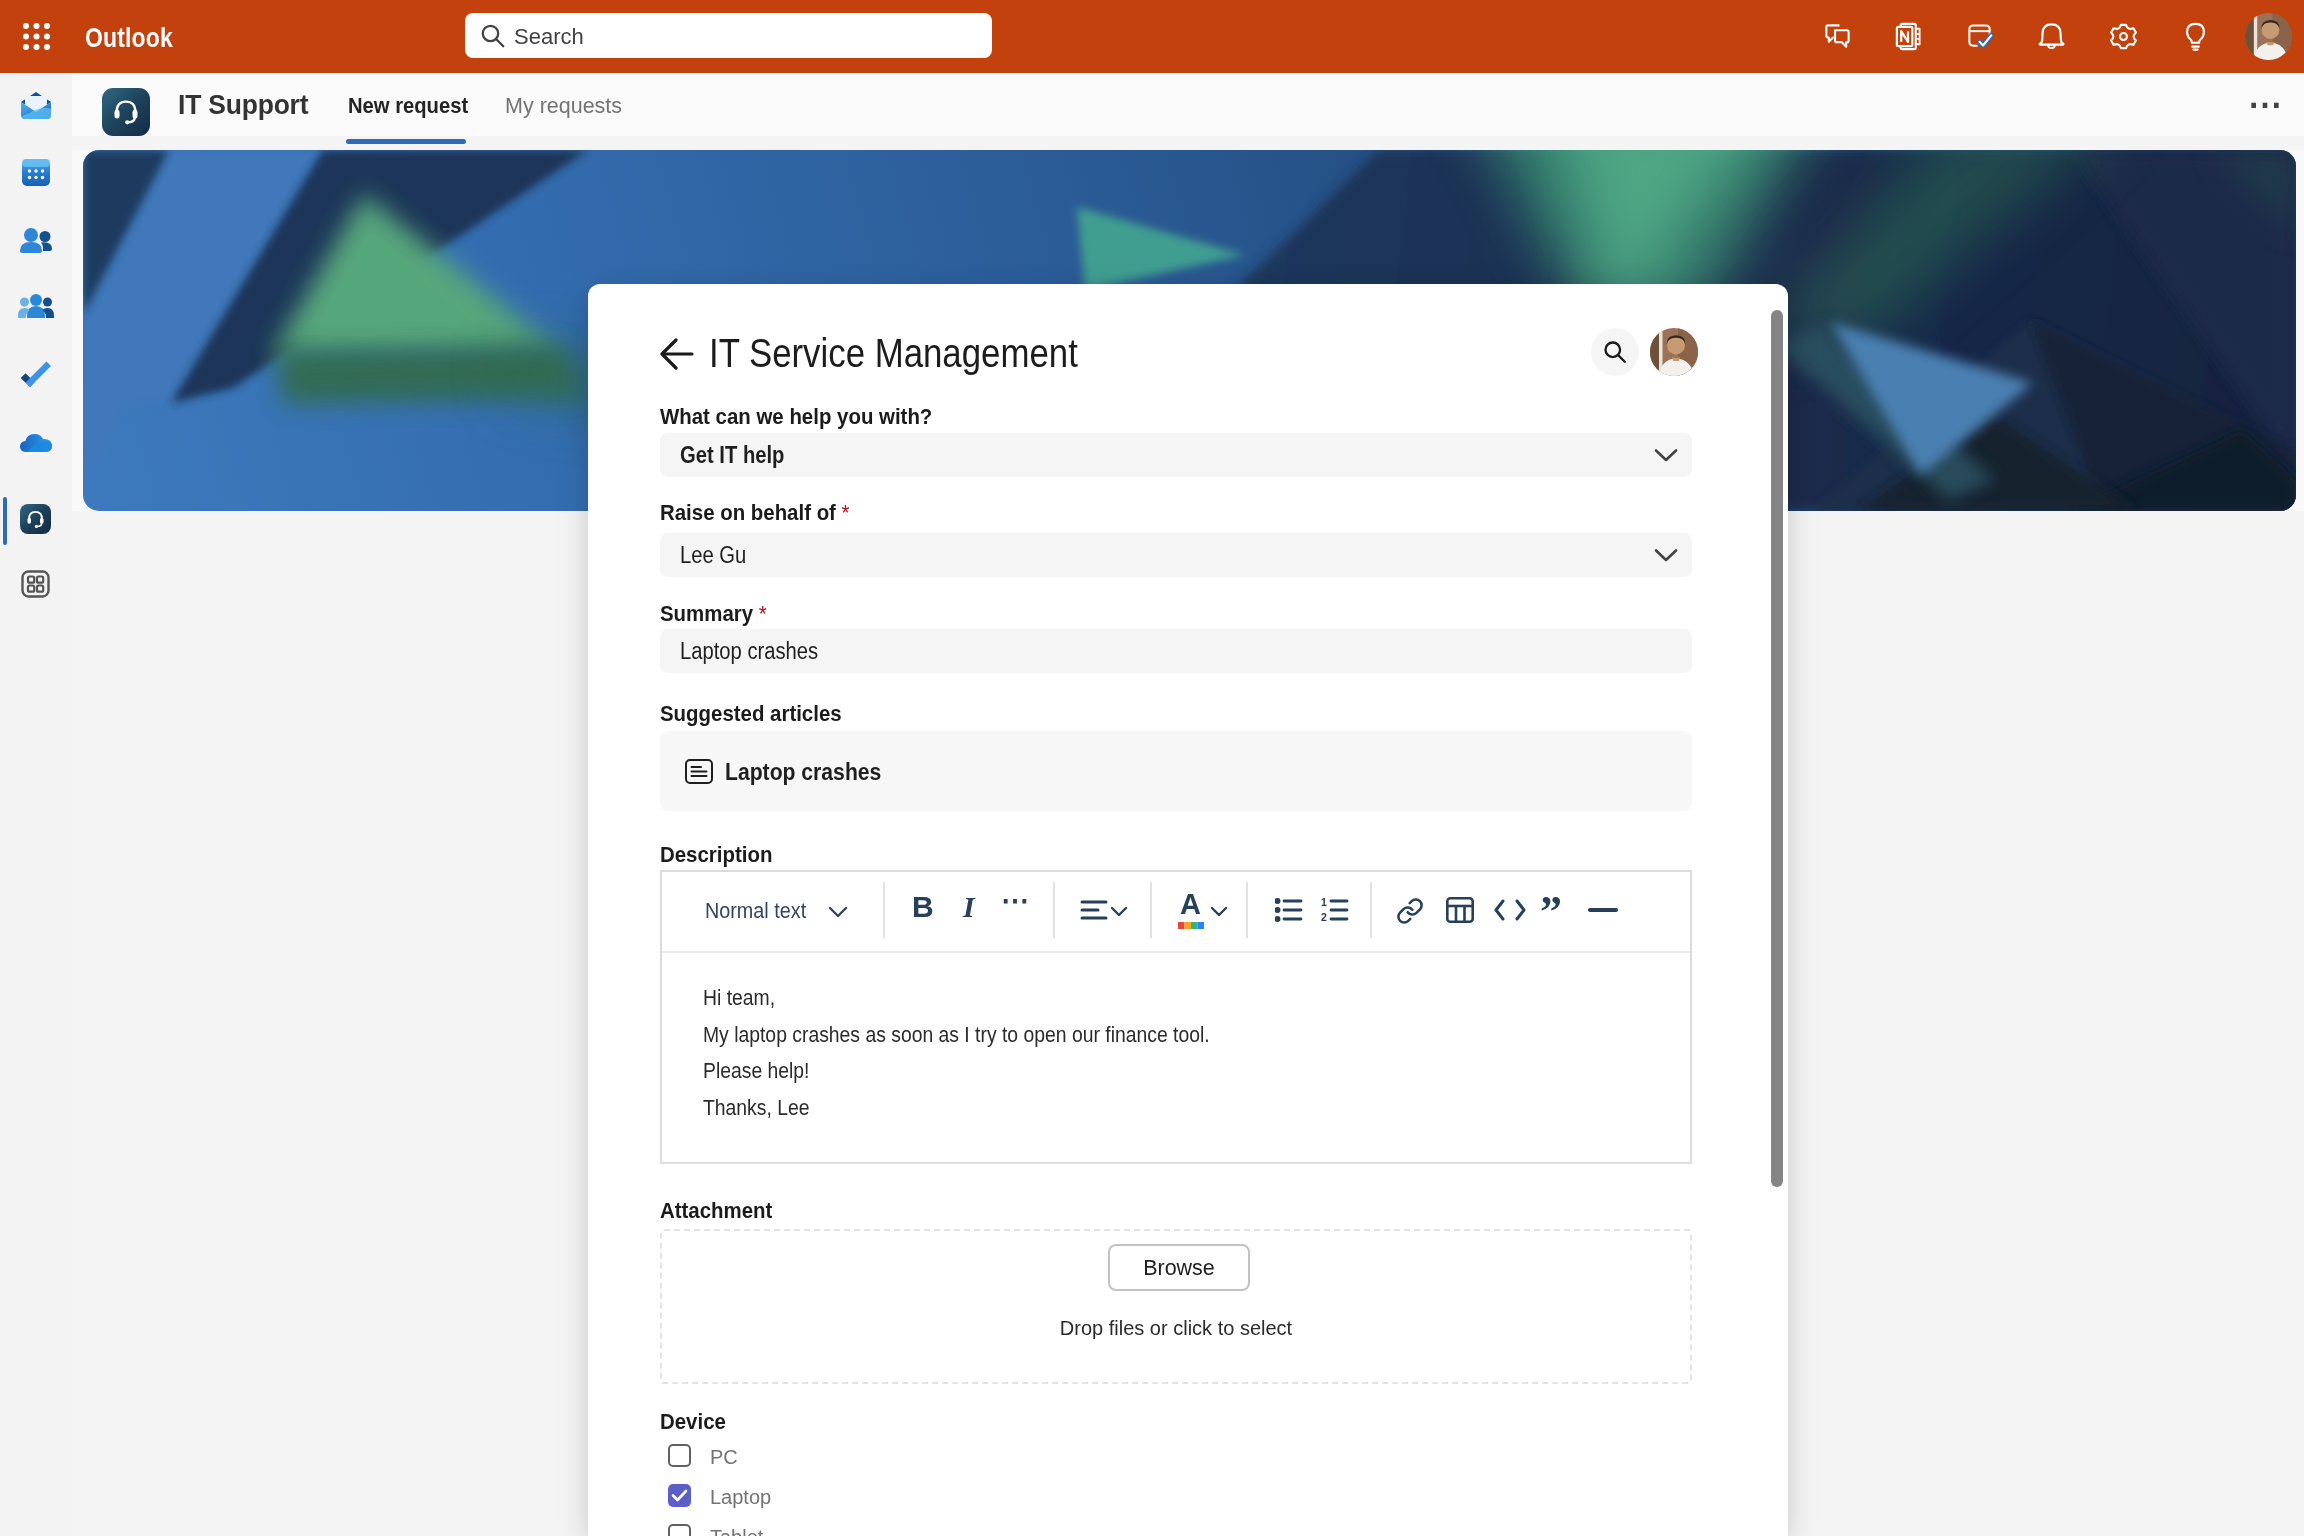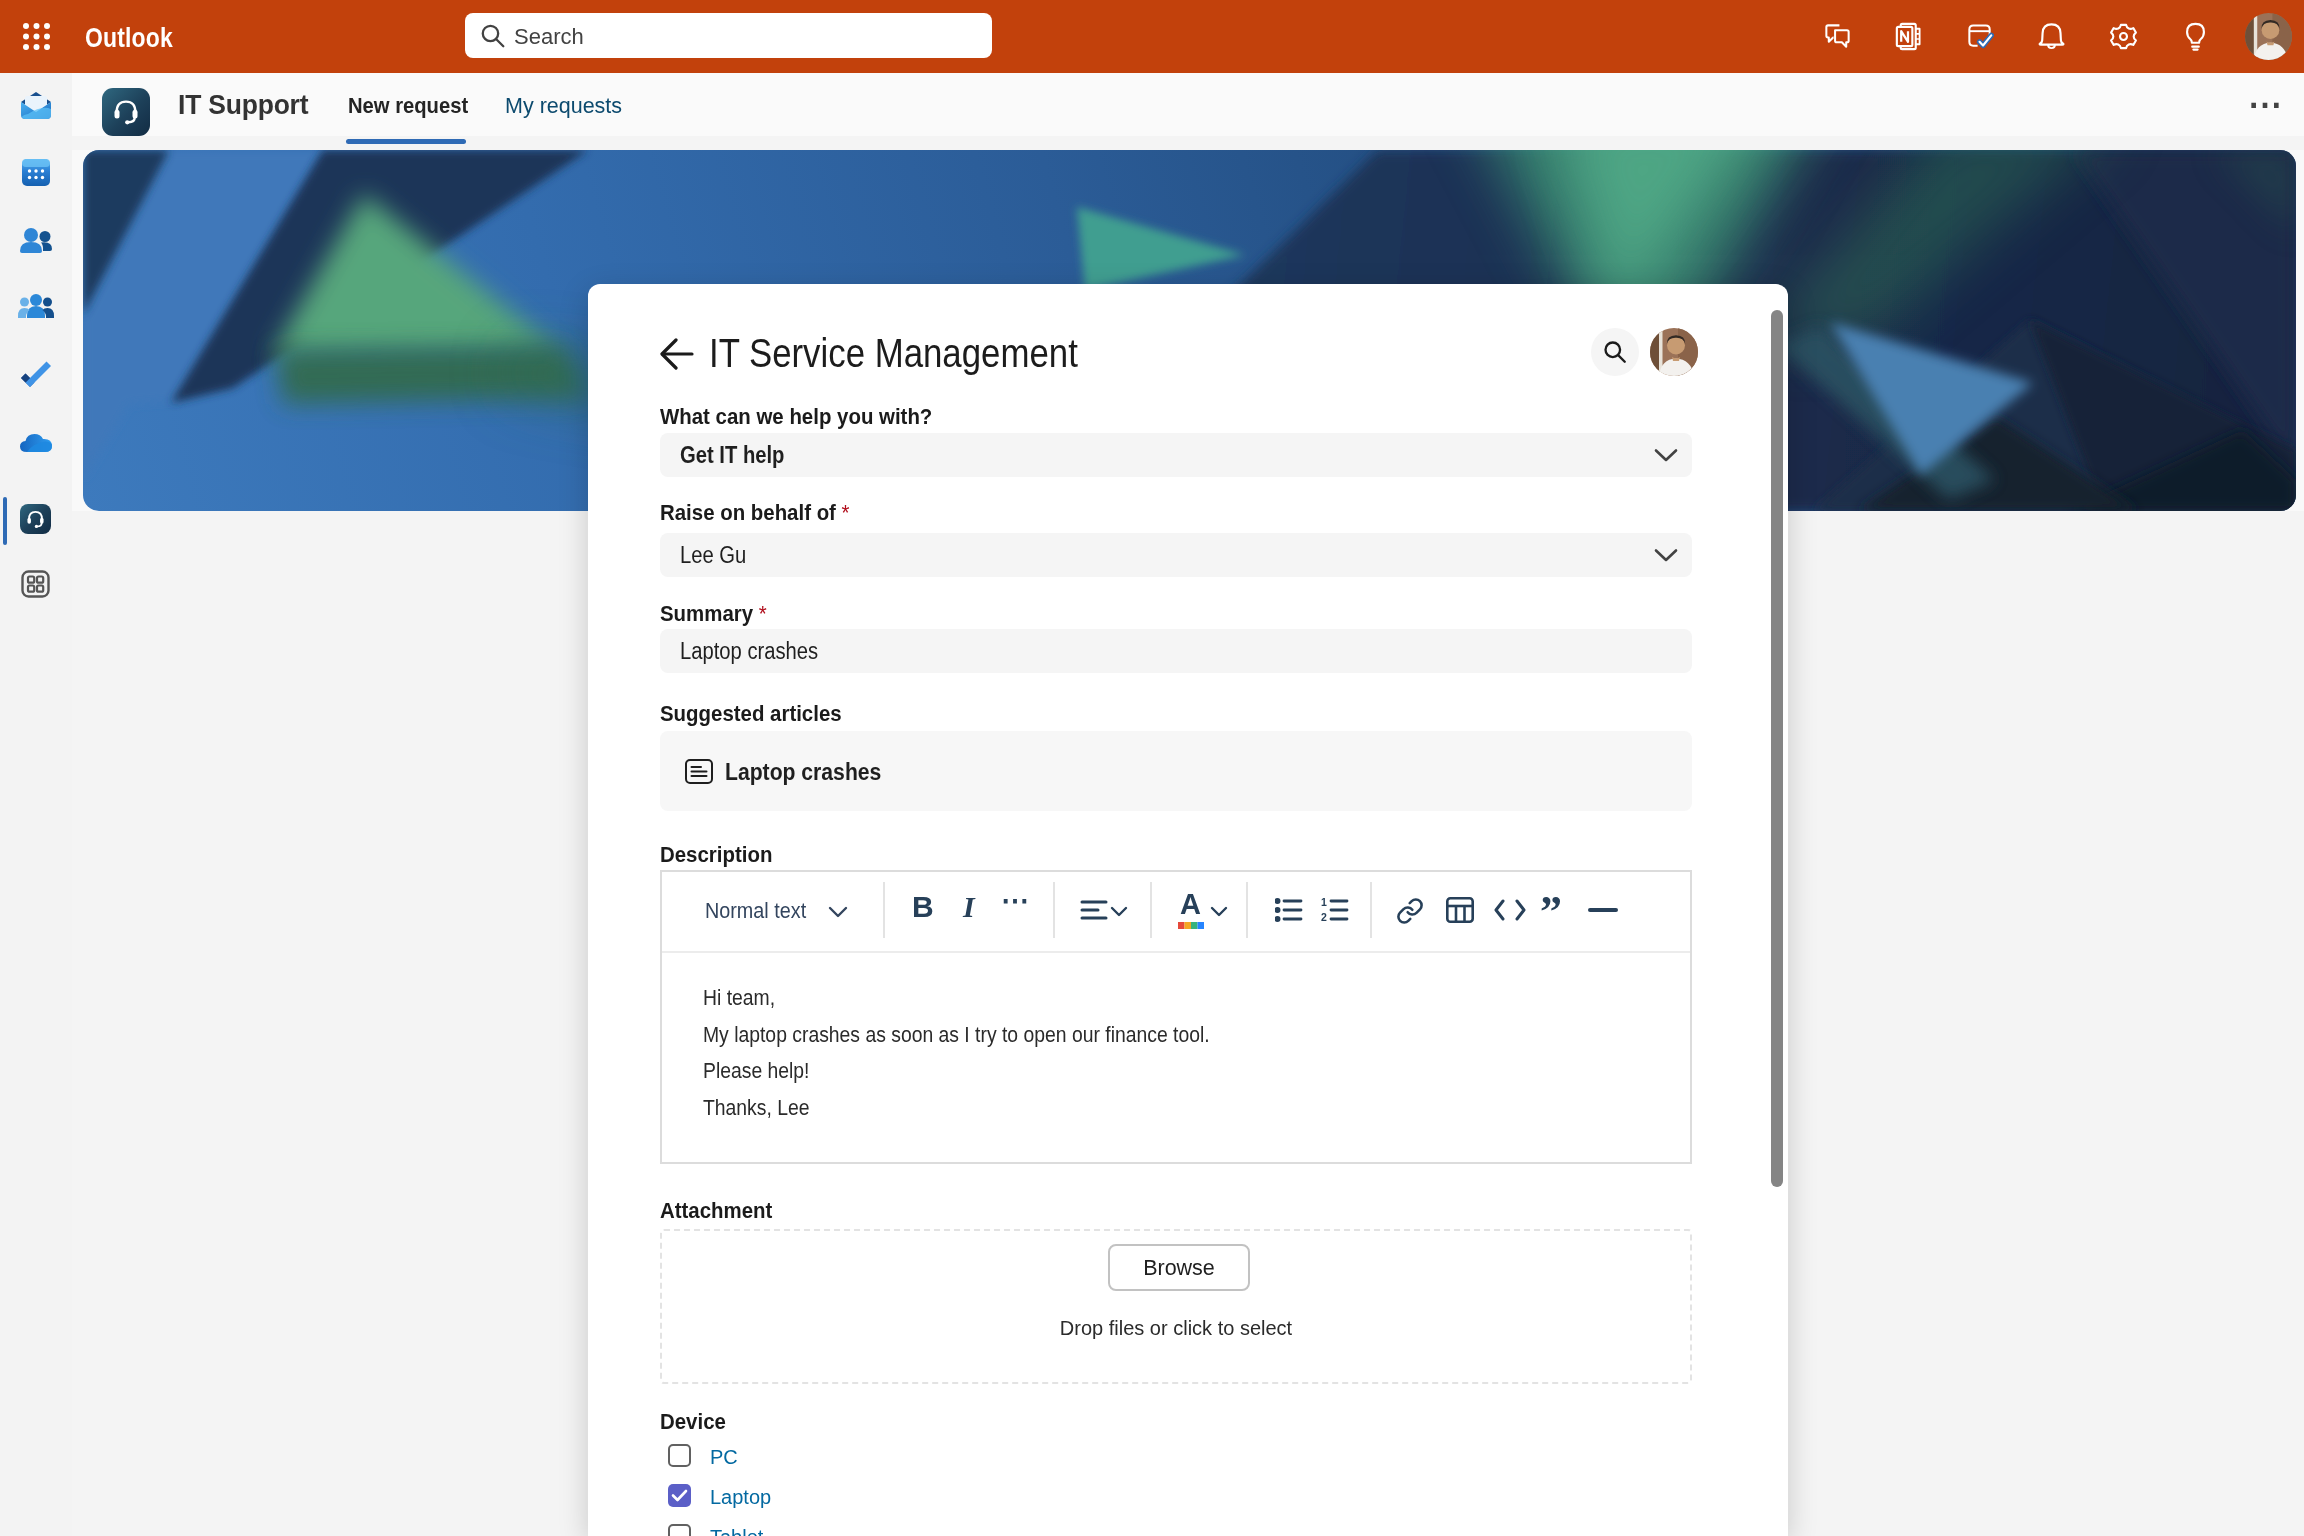--- a/index.html
+++ b/index.html
@@ -18,21 +18,21 @@
   #rail { position:absolute; left:0; top:73px; width:72px; height:1463px; background:#f3f3f3; }
   .railic { position:absolute; left:16px; width:40px; height:40px; }
   #selbar { position:absolute; left:3px; top:424px; width:4px; height:48px; border-radius:3px; background:#2e6ab5; }
 
   
   #headrow { position:absolute; left:72px; top:73px; width:2232px; height:63px; background:#fafafa; }
   #appicon { position:absolute; left:30px; top:15px; width:48px; height:48px; border-radius:11px; background:linear-gradient(135deg,#2f6880 0%,#1d4059 55%,#122c44 100%); }
   #apptitle { position:absolute; left:106px; top:17px; font-size:27px; font-weight:700; color:#333; letter-spacing:-0.2px; transform:scaleX(0.98); transform-origin:0 0; }
   .tab { position:absolute; top:21px; font-size:21.5px; color:#242424; }
   #tab1 { left:276px; font-weight:700; transform:scaleX(0.94); transform-origin:0 0; }
-  #tab2 { left:433px; font-weight:400; color:#0c4a6e; }
+  #tab2 { left:433px; font-weight:400; color:#737373; }
   #tabline { position:absolute; left:274px; top:66px; width:120px; height:5px; background:#2e6ab5; border-radius:3px; }
   #dots3 { position:absolute; left:2176px; top:11px; font-size:34px; color:#424242; letter-spacing:2px; font-weight:700; }
 
   
   #band { position:absolute; left:72px; top:150px; width:2232px; height:361px; background:#f9f9f9; }
   #banner { position:absolute; left:11px; top:0px; width:2213px; height:361px; border-radius:16px; overflow:hidden; }
 
   
   #modal { position:absolute; left:588px; top:284px; width:1200px; height:1252px; background:#fff; border-radius:12px 12px 0 0; box-shadow:0 8px 30px rgba(0,0,0,.18); }
   #mscroll { position:absolute; left:1183px; top:26px; width:12px; height:877px; border-radius:6px; background:#858585; }
@@ -46,21 +46,21 @@
   #editor { position:absolute; left:72px; top:586px; width:1032px; height:294px; border:2px solid #dcdcdc; border-radius:0; background:#fff; }
   #edtext { position:absolute; left:41px; top:108px; font-size:21.5px; color:#2b2b2b; line-height:36.5px; transform:scaleX(0.9); transform-origin:0 0; white-space:nowrap; }
 
   
   #attach { position:absolute; left:72px; top:945px; width:1032px; height:155px; border:2px dashed #e3e3e3; border-radius:4px; }
   #browse { position:absolute; left:446px; top:13px; width:142px; height:47px; border:2px solid #c2c2c2; border-radius:8px; background:#fff; text-align:center; font-size:21.5px; color:#1f1f1f; line-height:44px; }
   #droptx { position:absolute; left:0; top:86px; width:1028px; text-align:center; font-size:20px; color:#2b2b2b; }
 
   .cbx { position:absolute; left:80px; width:23px; height:23px; border:2.5px solid #616161; border-radius:5px; background:#fff; }
   .cbxon { border:none; background:#5b5fc7; }
-  .cblab { position:absolute; left:122px; font-size:20px; color:#0369a1; }
+  .cblab { position:absolute; left:122px; font-size:20px; color:#737373; }
 </style>
 </head>
 <body>
 
 <div id="topbar">
   <svg id="waffle" width="31" height="31" viewBox="0 0 31 31">
     <g fill="#fff">
       <circle cx="5" cy="5" r="3"></circle>
         <circle cx="15.5" cy="5" r="3"></circle>
         <circle cx="26" cy="5" r="3"></circle>

